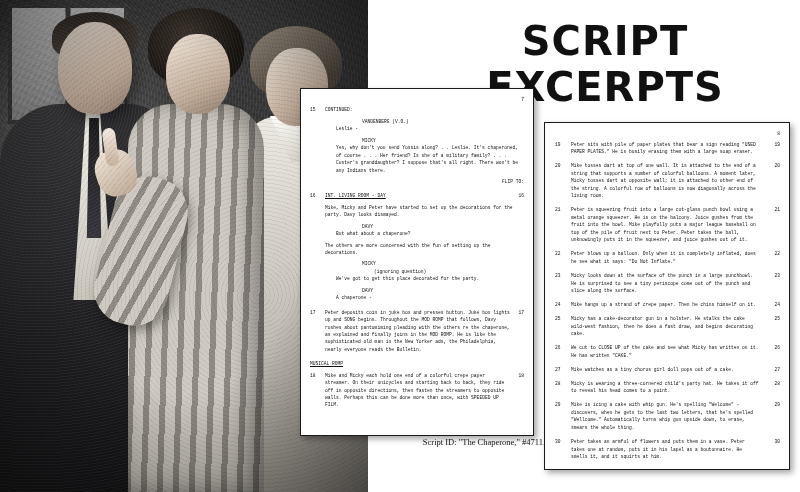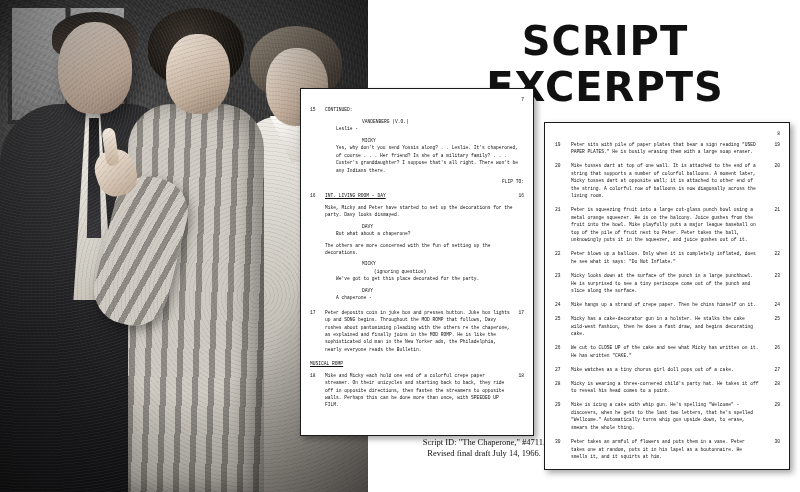--- a/index.html
+++ b/index.html
@@ -370,14 +370,13 @@
   </div>
   <div class="rrow">
     <div class="n-left">30</div>
     <div class="txt">Peter takes an armful of flowers and puts them in a vase.  Peter takes one at random, puts it in his lapel as a boutonnaire.  He smells it, and it squirts at him.</div>
     <div class="n-right">30</div>
   </div>
 </div>
 
 <div class="caption">
   <div>Script ID: "The Chaperone," #4711.</div>
-  <div>Revised final draft July 14, 1966.</div>
 </div>
 
 </body></html>

